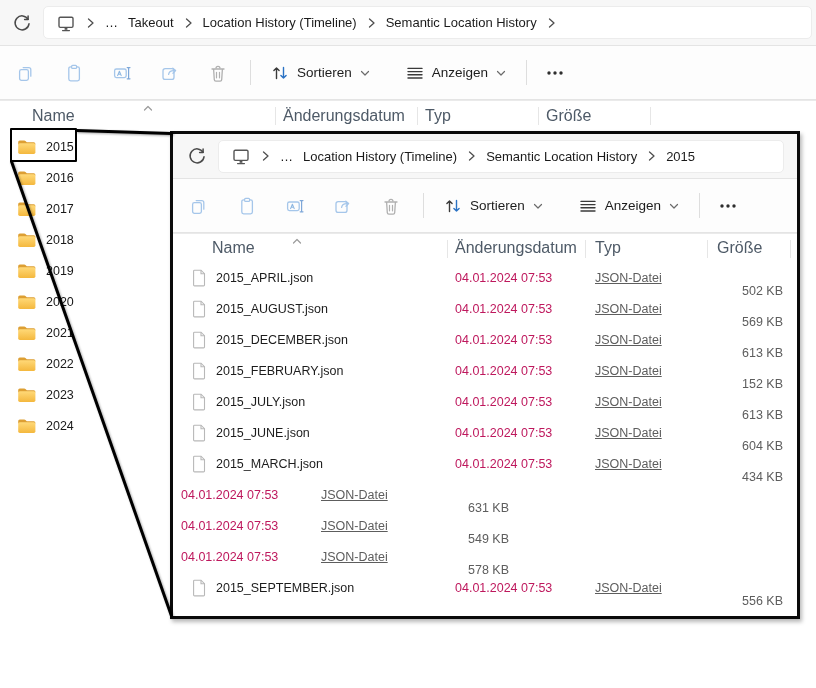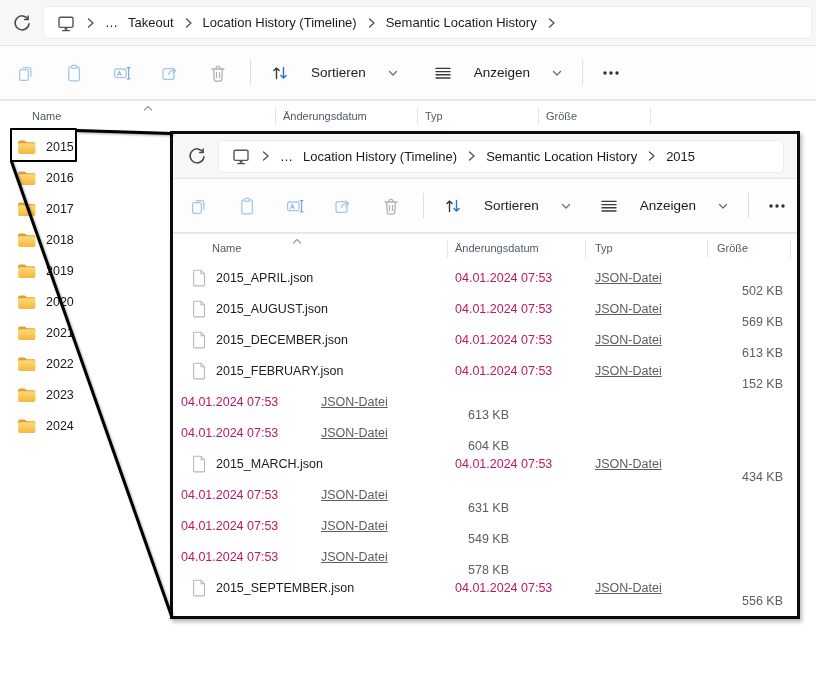--- a/index.html
+++ b/index.html
@@ -13,24 +13,24 @@
   .refresh-btn{width:28px;height:28px;display:flex;align-items:center;justify-content:center;flex:0 0 auto;border-radius:4px;}
   .addr-bar{flex:1;height:33px;background:#ffffff;border:1px solid #ececec;border-radius:5px;
     display:flex;align-items:center;gap:9px;padding:0 12px;margin:0 4px 0 7px;box-sizing:border-box;white-space:nowrap;overflow:hidden;}
   .crumb{font-size:13px;color:#1b1b1b;cursor:default;}
   .ellipsis-crumb{font-size:13px;color:#1b1b1b;letter-spacing:1px;}
   .bc-chev{flex:0 0 auto;display:block;}
 
   .toolbar{display:flex;align-items:center;background:#fdfdfd;border-bottom:1px solid #e4e4e4;box-sizing:border-box;}
   .toolbar.outer{position:absolute;left:0;top:46px;width:816px;height:54px;padding-left:2px;}
   .tb-btn{width:48px;height:36px;display:flex;align-items:center;justify-content:center;flex:0 0 auto;border-radius:4px;}
-  .tb-text-btn{display:flex;align-items:center;gap:21px;padding:0 11px;height:36px;font-size:13.5px;color:#1c1c1c;flex:0 0 auto;border-radius:4px;}
+  .tb-text-btn{display:flex;align-items:center;gap:7px;padding:0 11px;height:36px;font-size:13.5px;color:#1c1c1c;flex:0 0 auto;border-radius:4px;}
   .tb-sep{width:1px;height:25px;background:#dedede;margin:0 8px;flex:0 0 auto;}
 
-  .header-row{display:flex;align-items:stretch;background:#ffffff;border-top:1px solid #eaeaea;box-sizing:border-box;font-size:11px;color:#4e5a67;position:relative;}
+  .header-row{display:flex;align-items:stretch;background:#ffffff;border-top:1px solid #eaeaea;box-sizing:border-box;font-size:16px;color:#4e5a67;position:relative;}
   .header-row.outer{position:absolute;left:0;top:100px;width:816px;height:30px;}
   .hc{display:flex;align-items:center;box-sizing:border-box;}
   .hsep{position:absolute;width:1px;top:6px;height:18px;background:#e6e6e6;}
   .sort-caret{position:absolute;}
 
   .folder-list{position:absolute;left:0;top:131px;width:170px;}
   .folder-row{height:31px;display:flex;align-items:center;padding-left:17px;gap:9px;font-size:12.5px;color:#191919;}
 
   .callout-box{position:absolute;left:10px;top:128px;width:67px;height:34px;border:2.5px solid #000;border-radius:1px;box-sizing:border-box;z-index:30;background:transparent;}
   .callout-svg{position:absolute;left:0;top:0;z-index:28;pointer-events:none;}
@@ -487,26 +487,40 @@
             <path d="M9 1.2 V4.7 H12.5" fill="none" stroke="#b8b8b8" stroke-width="1.1"></path>
           </svg>
           <span>2015_FEBRUARY.json</span>
         </div>
         <div class="fc-mod">04.01.2024 07:53</div>
         <div class="fc-type">JSON-Datei</div>
         <div class="fc-size">152 KB</div>
       </div>
 
       <div class="file-row">
+        <div class="fc-name">
+          <svg width="14" height="18" viewBox="0 0 14 18" style="flex:0 0 auto;">
+            <path d="M2.5 1.2 H9 L12.5 4.7 V16 a0.9 0.9 0 0 1 -0.9 0.9 H2.5 a0.9 0.9 0 0 1 -0.9 -0.9 V2.1 a0.9 0.9 0 0 1 0.9 -0.9 Z" fill="#ffffff" stroke="#b8b8b8" stroke-width="1.1"></path>
+            <path d="M9 1.2 V4.7 H12.5" fill="none" stroke="#b8b8b8" stroke-width="1.1"></path>
+          </svg>
+          <span>2015_JULY.json</span>
+        </div>
         <div class="fc-mod">04.01.2024 07:53</div>
         <div class="fc-type">JSON-Datei</div>
         <div class="fc-size">613 KB</div>
       </div>
 
       <div class="file-row">
+        <div class="fc-name">
+          <svg width="14" height="18" viewBox="0 0 14 18" style="flex:0 0 auto;">
+            <path d="M2.5 1.2 H9 L12.5 4.7 V16 a0.9 0.9 0 0 1 -0.9 0.9 H2.5 a0.9 0.9 0 0 1 -0.9 -0.9 V2.1 a0.9 0.9 0 0 1 0.9 -0.9 Z" fill="#ffffff" stroke="#b8b8b8" stroke-width="1.1"></path>
+            <path d="M9 1.2 V4.7 H12.5" fill="none" stroke="#b8b8b8" stroke-width="1.1"></path>
+          </svg>
+          <span>2015_JUNE.json</span>
+        </div>
         <div class="fc-mod">04.01.2024 07:53</div>
         <div class="fc-type">JSON-Datei</div>
         <div class="fc-size">604 KB</div>
       </div>
 
       <div class="file-row">
         <div class="fc-name">
           <svg width="14" height="18" viewBox="0 0 14 18" style="flex:0 0 auto;">
             <path d="M2.5 1.2 H9 L12.5 4.7 V16 a0.9 0.9 0 0 1 -0.9 0.9 H2.5 a0.9 0.9 0 0 1 -0.9 -0.9 V2.1 a0.9 0.9 0 0 1 0.9 -0.9 Z" fill="#ffffff" stroke="#b8b8b8" stroke-width="1.1"></path>
             <path d="M9 1.2 V4.7 H12.5" fill="none" stroke="#b8b8b8" stroke-width="1.1"></path>

